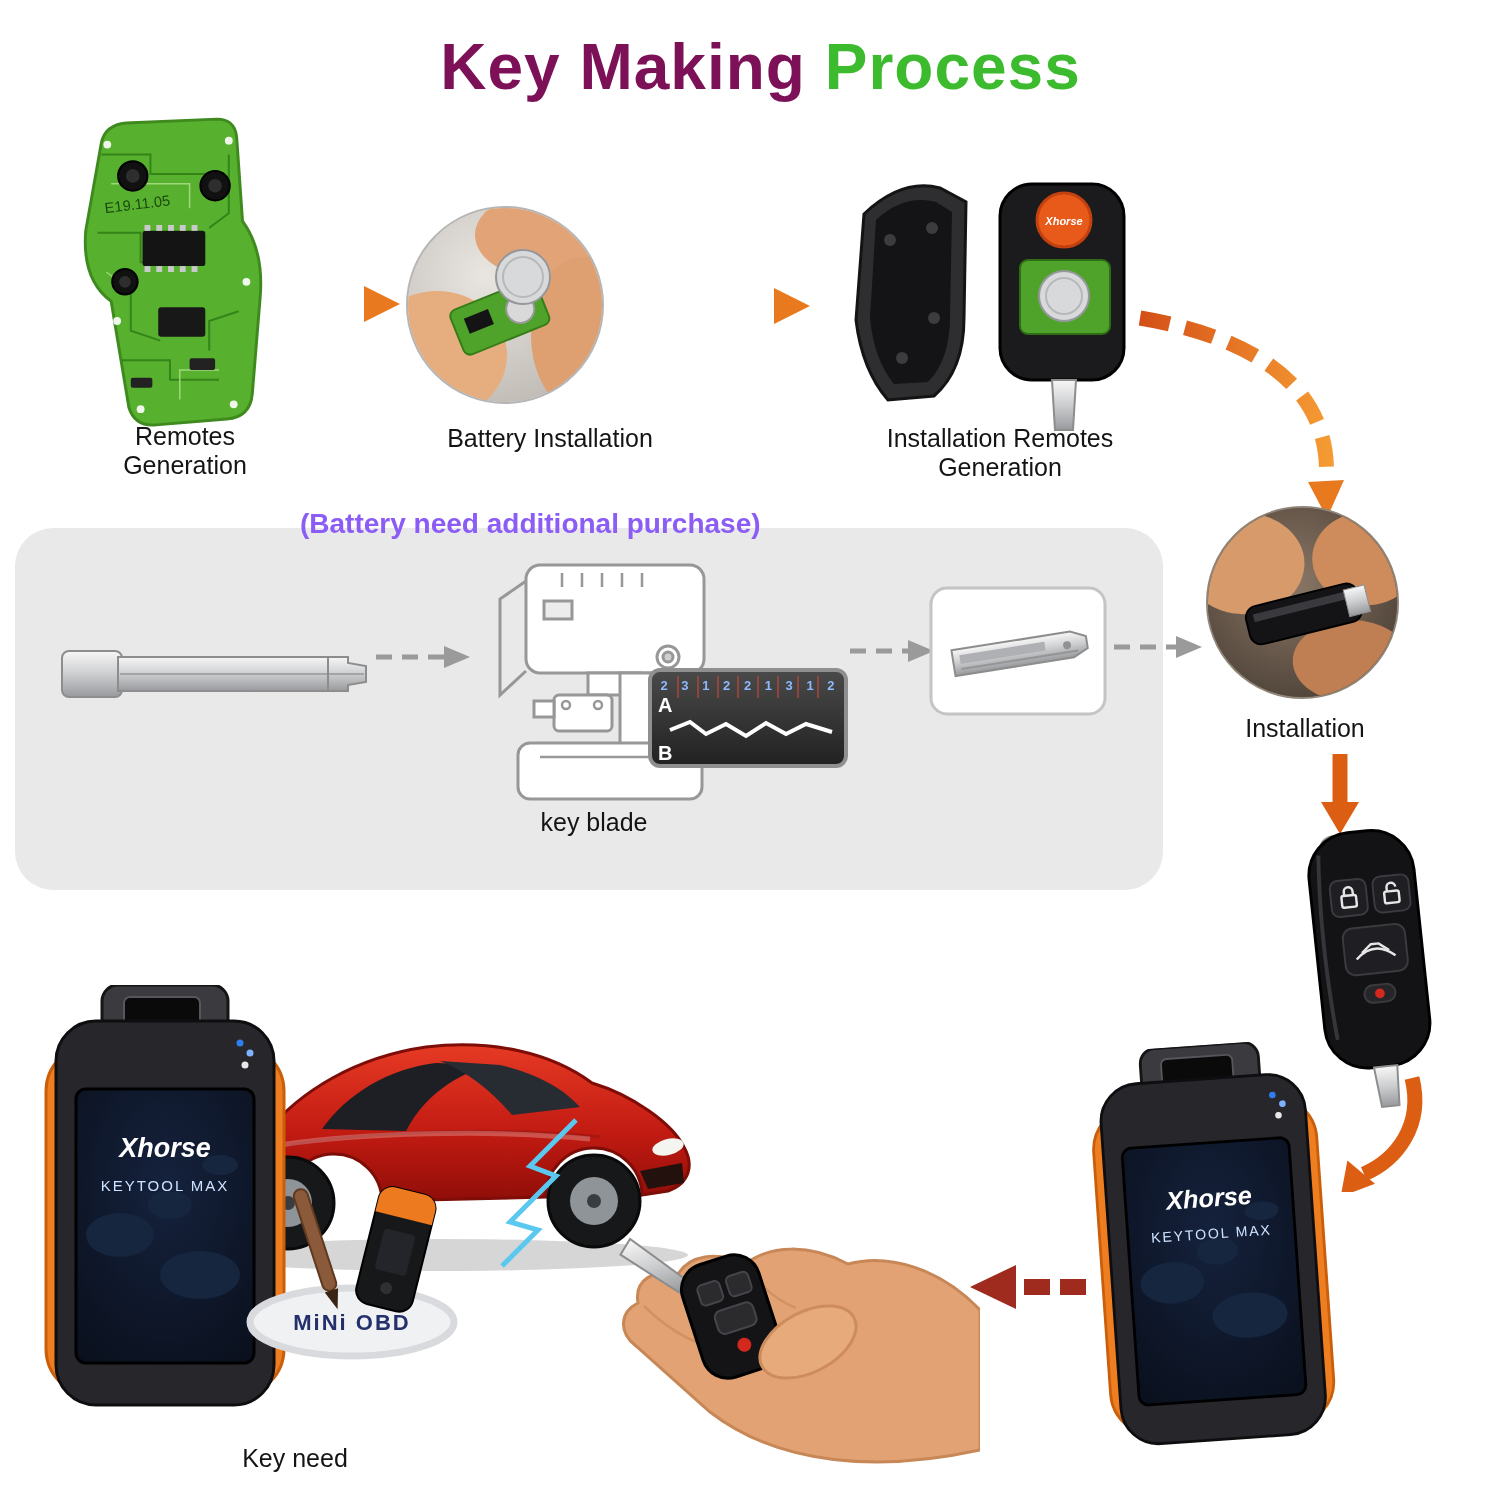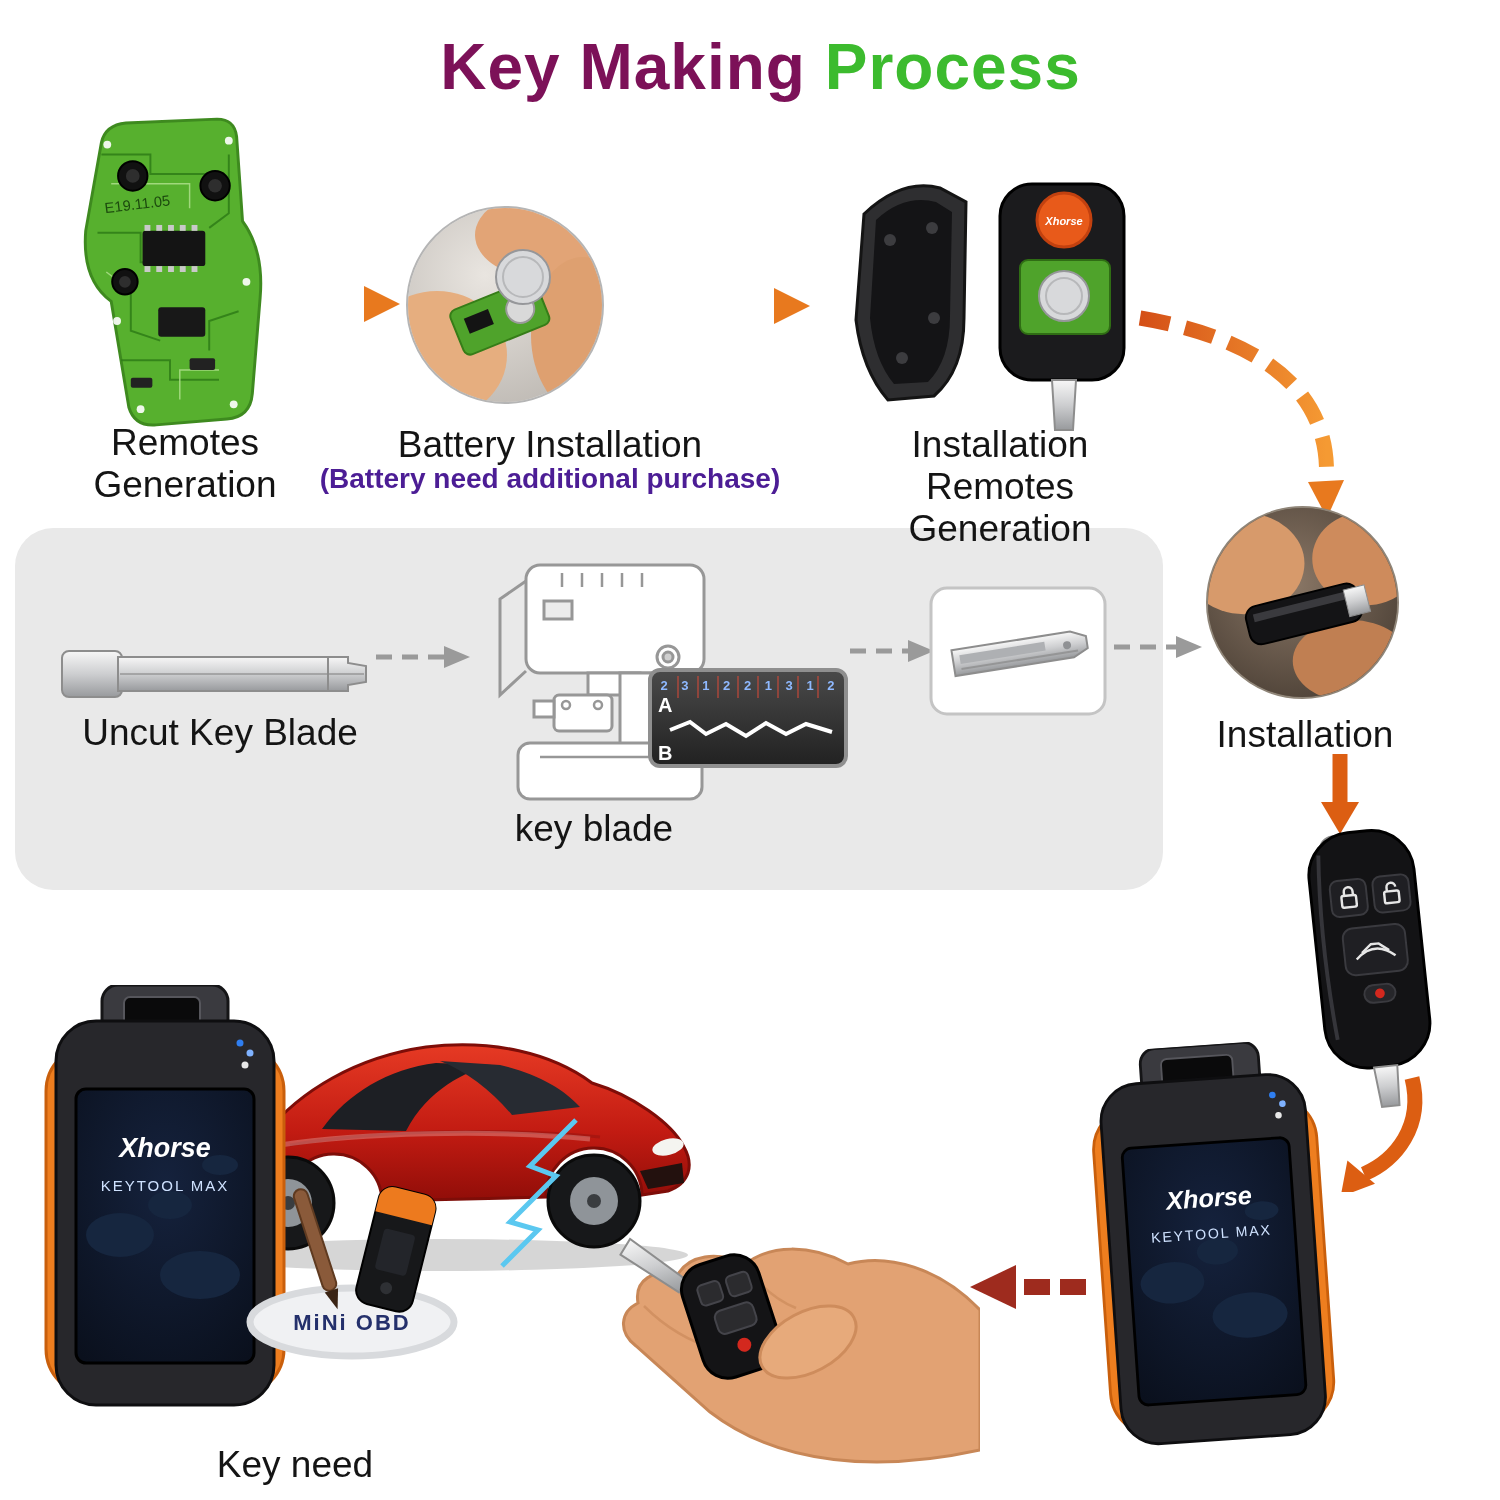--- a/index.html
+++ b/index.html
@@ -4,22 +4,22 @@
 <style>
   html,body{margin:0;padding:0;background:#fff;}
   .canvas{position:relative;width:1500px;height:1500px;background:#ffffff;
           font-family:"Liberation Sans",sans-serif;overflow:hidden;padding-left:21px;}
   .abs{position:absolute;}
   .title{top:30px;left:0;width:100%;text-align:center;font-weight:bold;
          font-size:64px;letter-spacing:1px;}
   .title .t1{color:#7C1158;}
   .title .t2{color:#3CBB2E;}
   .band{background:#E9E9E9;border-radius:38px;}
-  .lbl{font-size:37px;color:#141414;text-align:center;line-height:1.14;}
-  .note{font-size:28px;font-weight:bold;color:#4c1d95;text-align:center;line-height:1.1;}
+  .lbl{font-size:25px;color:#141414;text-align:center;line-height:1.14;}
+  .note{font-size:28px;font-weight:bold;color:#8b5cf6;text-align:left;line-height:1.1;margin-top:45px;}
   svg text{font-family:"Liberation Sans",sans-serif;}
 </style>
 </head>
 <body>
 
 <div class="canvas">
 
   <svg width="0" height="0" style="position:absolute">
     <defs>
       <linearGradient id="gMetal" x1="0" y1="0" x2="0" y2="1">
@@ -250,21 +250,20 @@
       <line x1="32" y1="75" x2="150" y2="75" stroke="#8a8a8a" stroke-width="2" opacity="0.7"></line>
       <circle cx="140" cy="68" r="4" fill="#8f9194"></circle>
     </g>
   </svg>
 
   <svg class="abs" style="left:1112px;top:632px" width="95" height="30" viewBox="0 0 95 30">
     <line x1="2" y1="15" x2="66" y2="15" stroke="#9a9a9a" stroke-width="5" stroke-dasharray="16 10"></line>
     <polygon points="64,4 90,15 64,26" fill="#9a9a9a"></polygon>
   </svg>
 
-  <div class="abs lbl" style="left:55px;top:712px;width:330px">Uncut Key  Blade</div>
   <div class="abs lbl" style="left:464px;top:808px;width:260px">key blade</div>
 
   <svg class="abs" style="left:1205px;top:505px" width="195" height="195" viewBox="0 0 200 200">
     <defs>
         <clipPath id="clipI">
           <circle cx="100" cy="100" r="97"></circle>
         </clipPath>
       </defs>
     <circle cx="100" cy="100" r="98" fill="#6a5c4e" stroke="#8f8578" stroke-width="2"></circle>
     <g clip-path="url(#clipI)">

